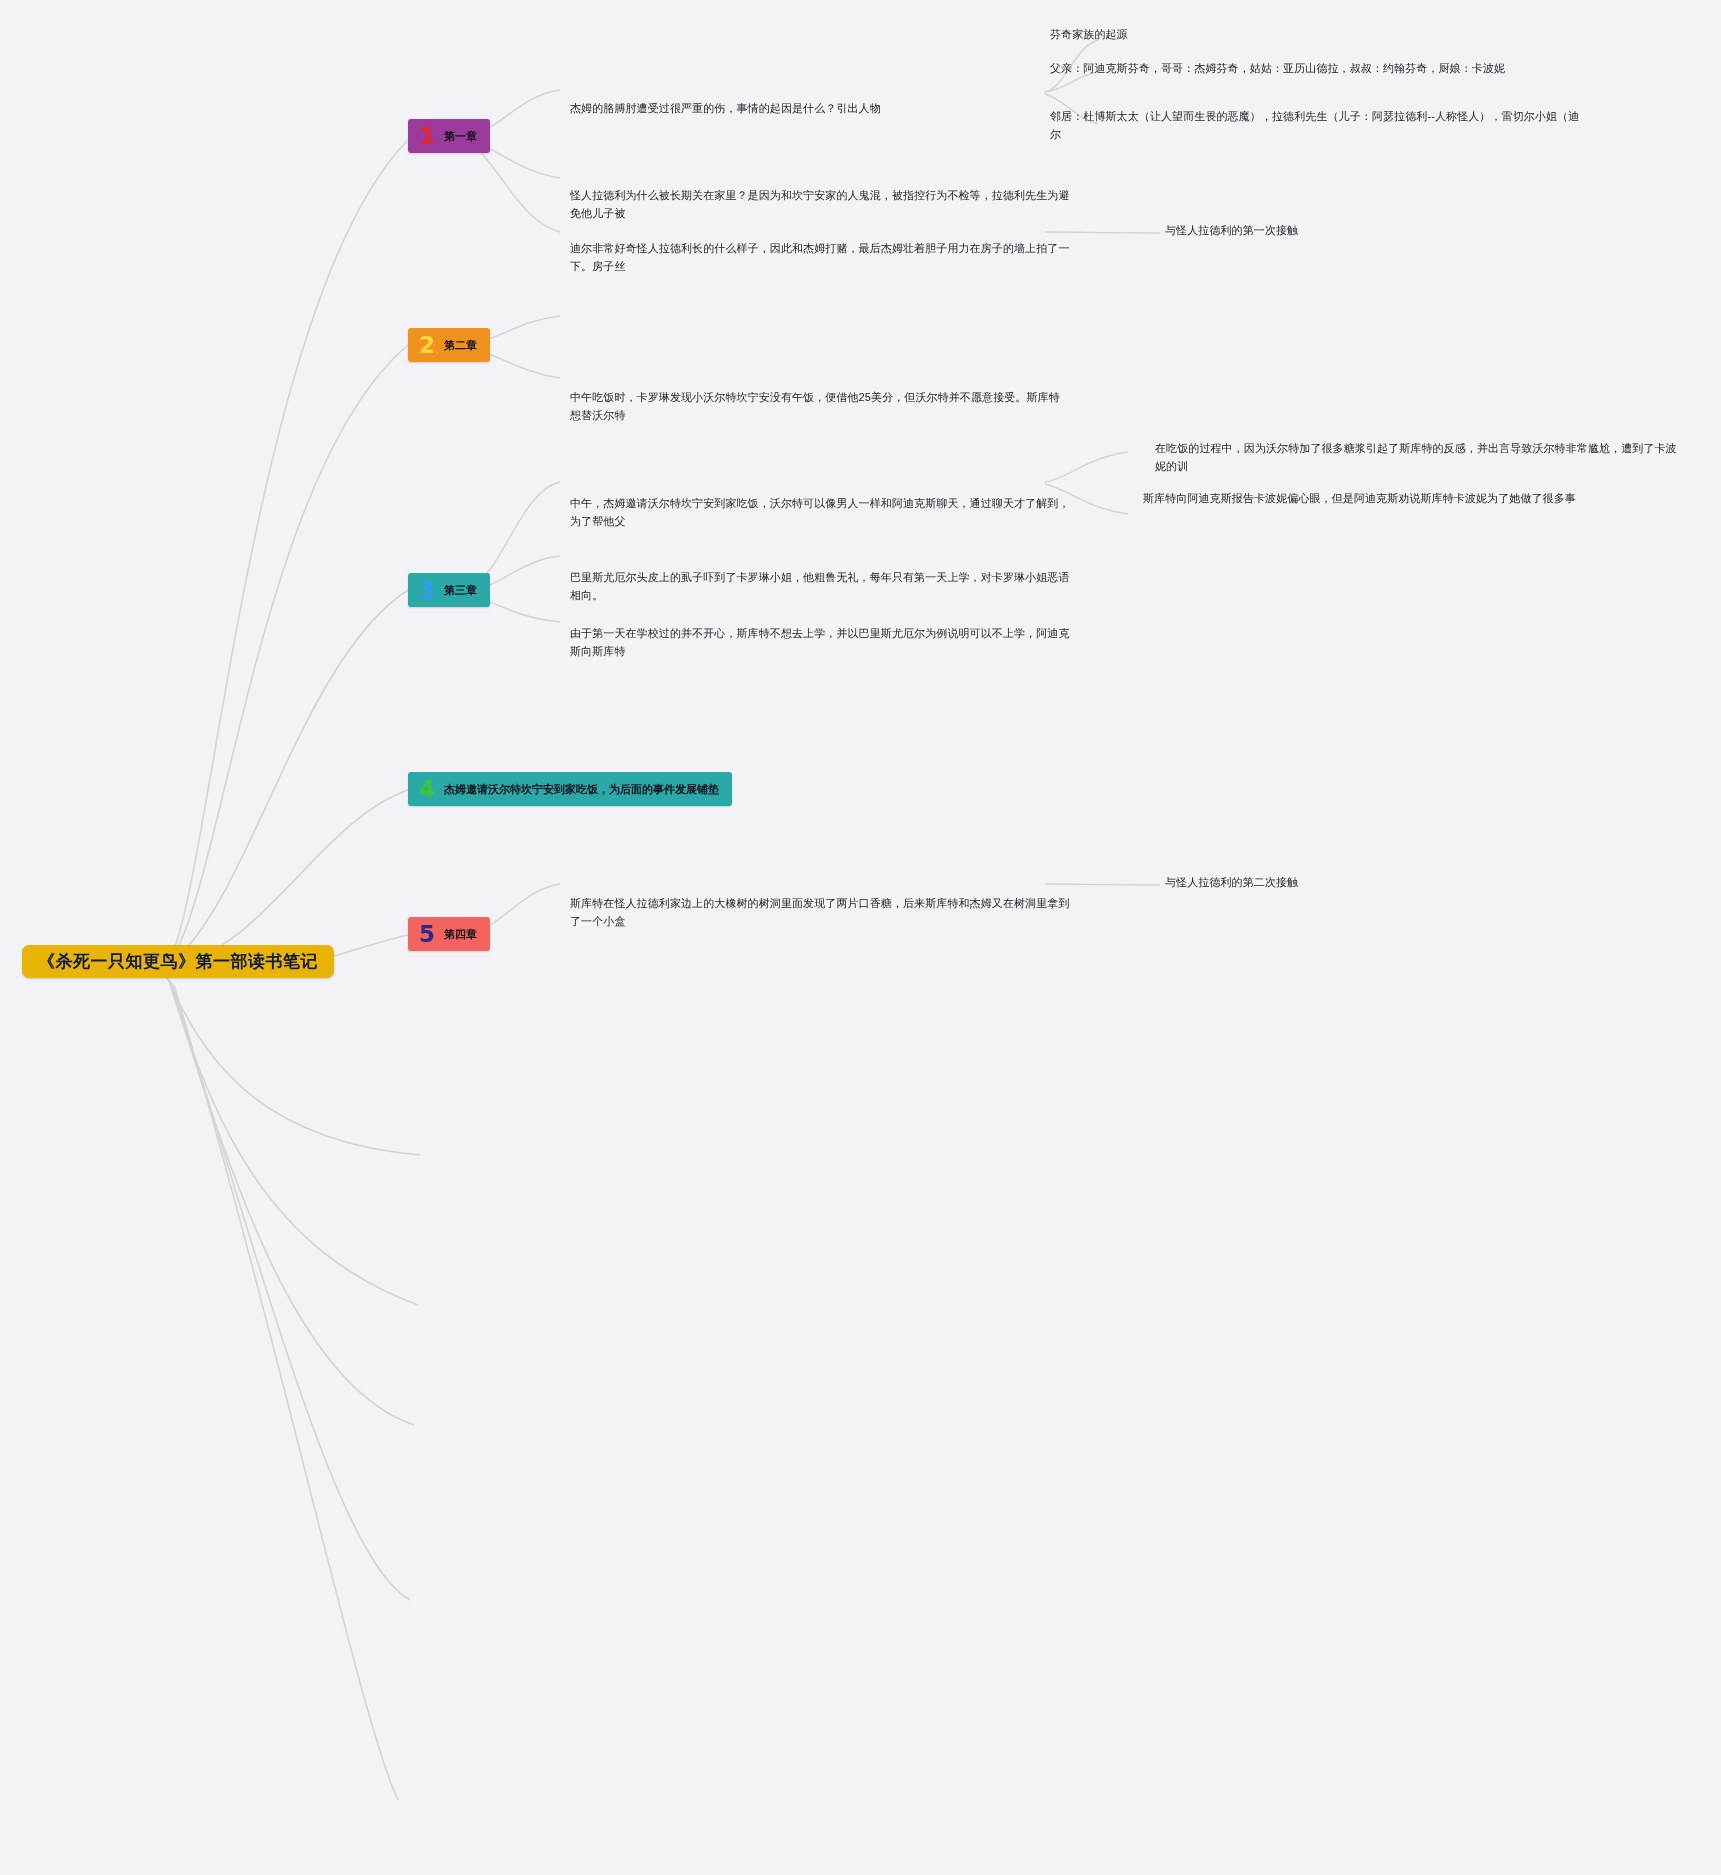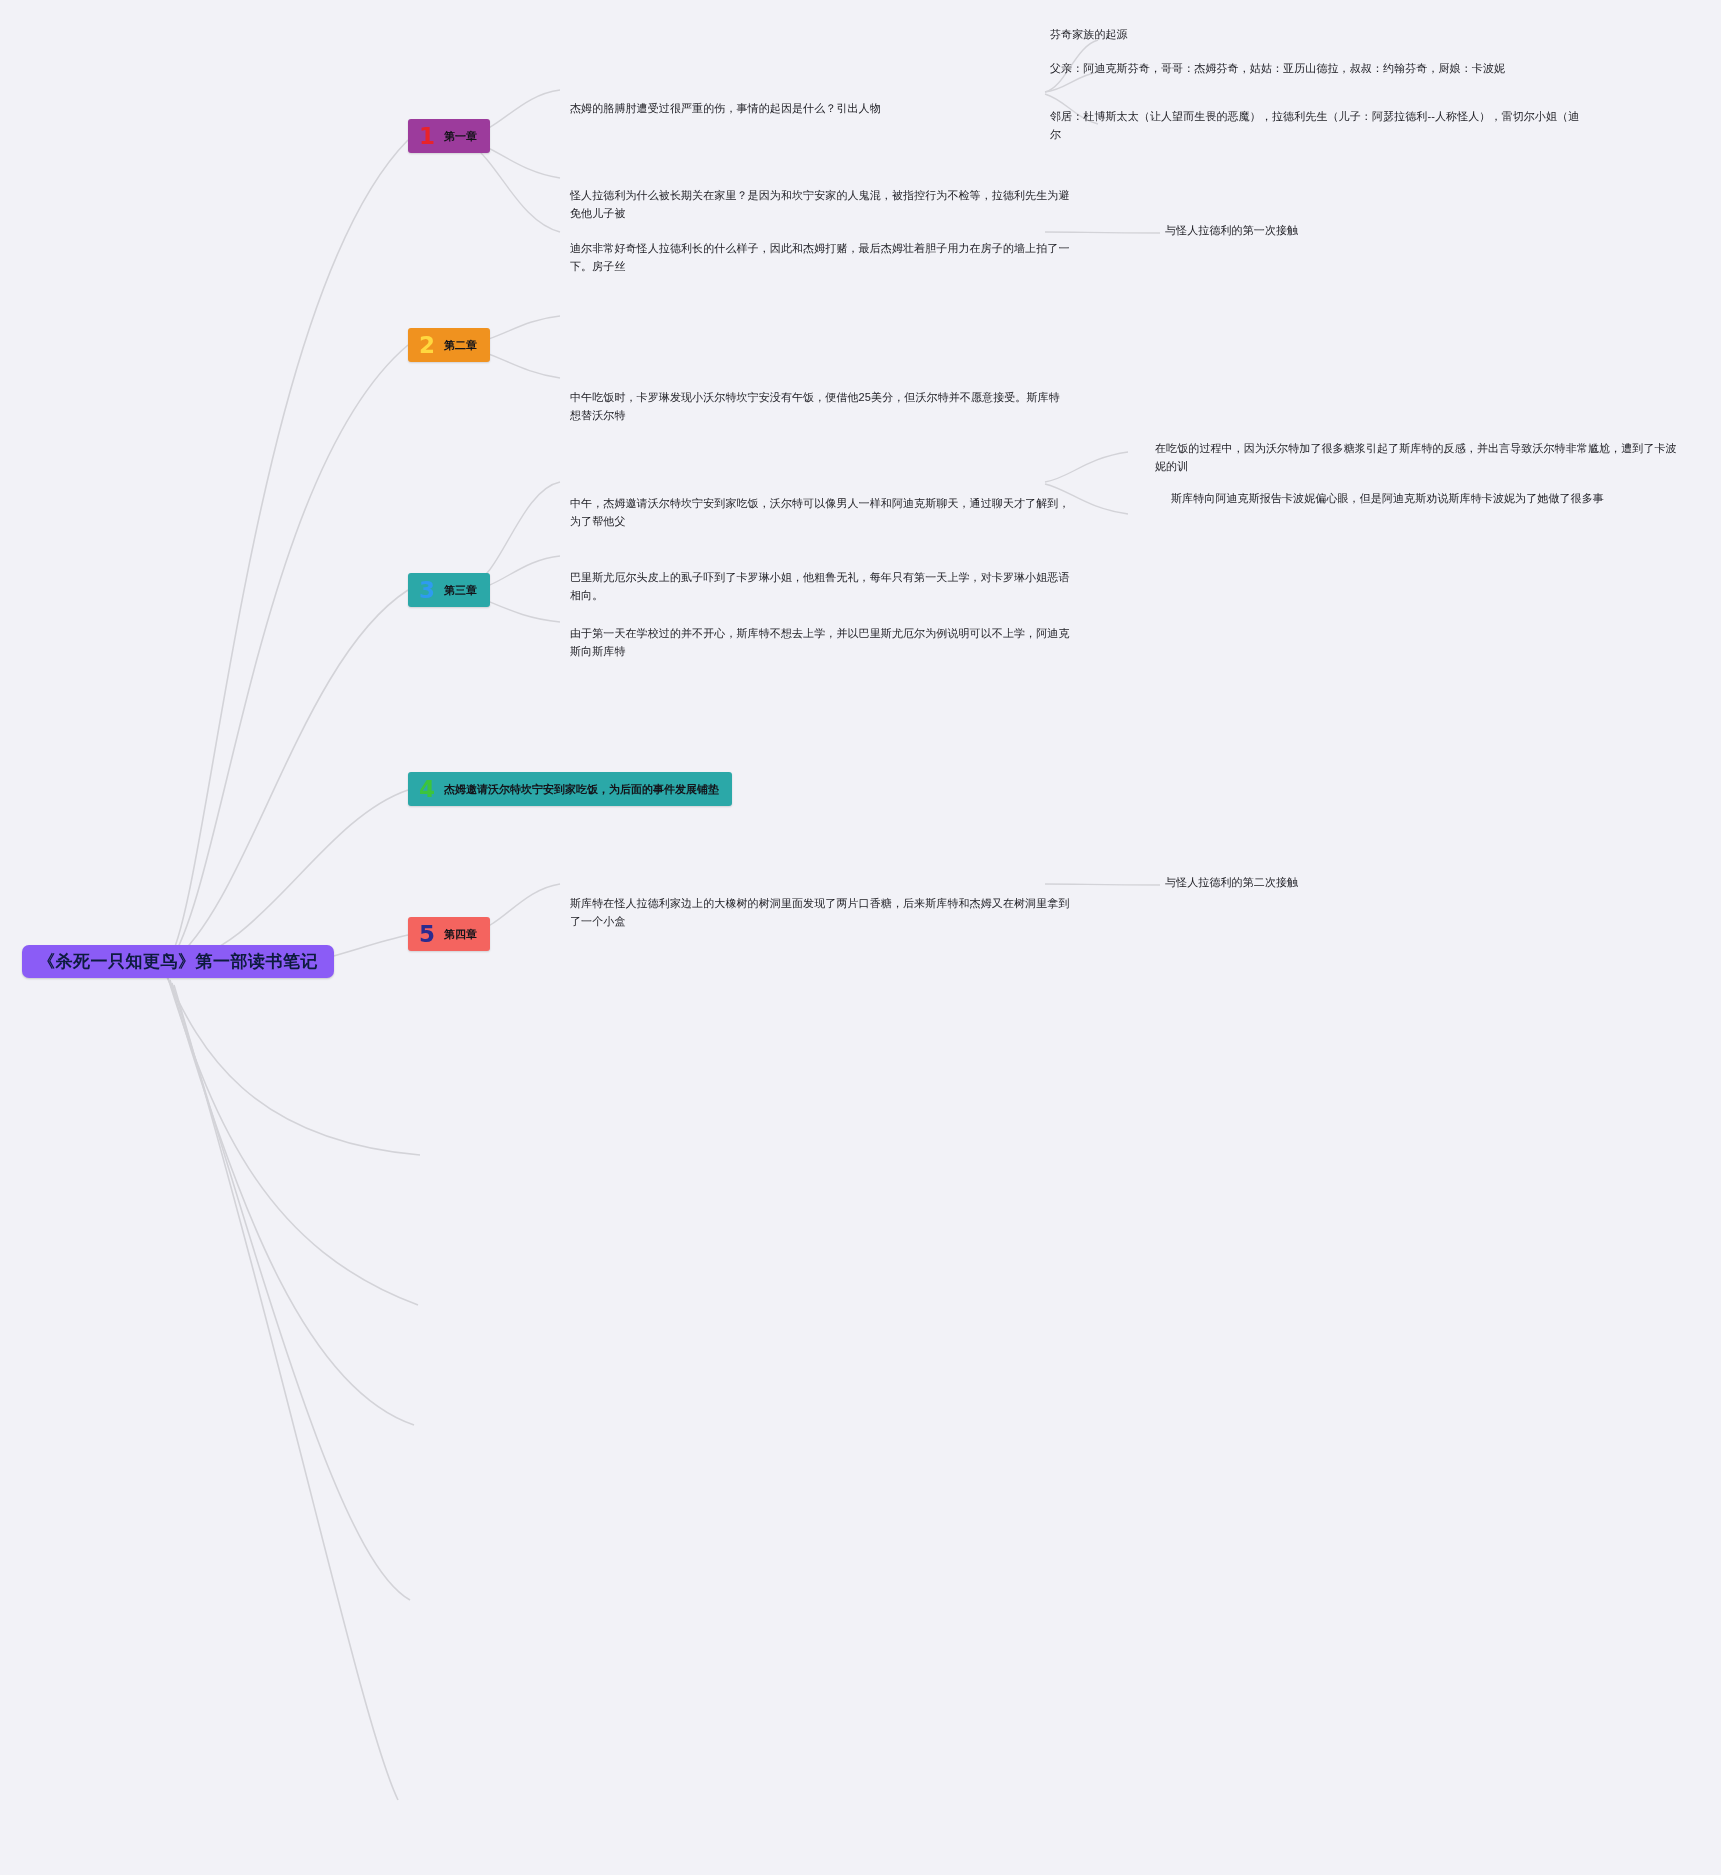--- a/index.html
+++ b/index.html
@@ -38,21 +38,21 @@
 
   
   .root-node {
     left: 22px;
     top: 945px;
     height: 33px;
     padding: 0 16px;
     display: flex;
     align-items: center;
     border-radius: 7px;
-    background: #8b5cf6;
+    background: #eab308;
     box-shadow: 0 1px 2px rgba(0,0,0,0.18);
   }
   .root-node .root-label {
     color: #0d1b3e;
     font-size: 17px;
     font-weight: bold;
     letter-spacing: 0.5px;
     white-space: nowrap;
   }
 
@@ -177,21 +177,21 @@
 
   <div class="node chapter-node" style="left:408px; top:573px; background:#2ba8a8;">
     <span class="num" style="color:#2e9bf0;">3</span>
     <span class="ch-label">第三章</span>
   </div>
 
   <div class="node text-node wide" style="left:570px; top:463px;">中午，杰姆邀请沃尔特坎宁安到家吃饭，沃尔特可以像男人一样和阿迪克斯聊天，通过聊天才了解到，为了帮他父</div>
 
   <div class="node text-node narrow" style="left:1155px; top:440px;">在吃饭的过程中，因为沃尔特加了很多糖浆引起了斯库特的反感，并出言导致沃尔特非常尴尬，遭到了卡波妮的训</div>
 
-  <div class="node text-node narrow" style="left:1171px; top:490px;">斯库特向阿迪克斯报告卡波妮偏心眼，但是阿迪克斯劝说斯库特卡波妮为了她做了很多事</div>
+  <div class="node text-node narrow" style="left:1143px; top:490px;">斯库特向阿迪克斯报告卡波妮偏心眼，但是阿迪克斯劝说斯库特卡波妮为了她做了很多事</div>
 
   <div class="node text-node wide" style="left:570px; top:537px;">巴里斯尤厄尔头皮上的虱子吓到了卡罗琳小姐，他粗鲁无礼，每年只有第一天上学，对卡罗琳小姐恶语相向。</div>
 
   <div class="node text-node wide" style="left:570px; top:593px;">由于第一天在学校过的并不开心，斯库特不想去上学，并以巴里斯尤厄尔为例说明可以不上学，阿迪克斯向斯库特</div>
 
   <div class="node chapter-node" style="left:408px; top:772px; background:#2ba8a8;">
     <span class="num" style="color:#3cc43c;">4</span>
     <span class="ch-label">杰姆邀请沃尔特坎宁安到家吃饭，为后面的事件发展铺垫</span>
   </div>
 

